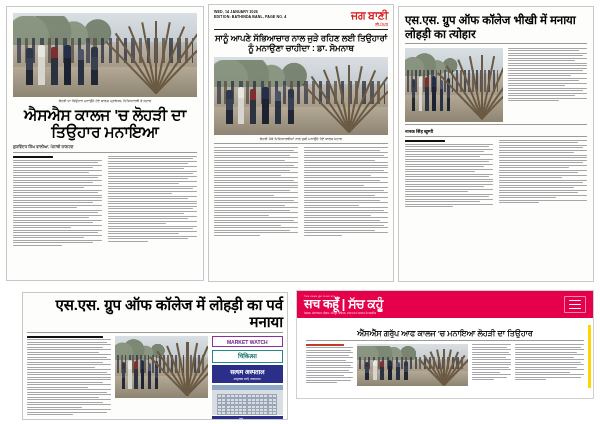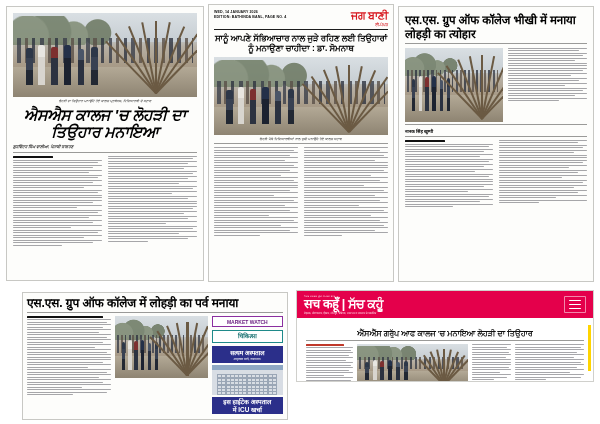--- a/index.html
+++ b/index.html
@@ -74,21 +74,21 @@
 
   .caption { font-size:3.4px; line-height:1.25; color:#1b1b1b; text-align:center;
     padding:1.5px 2px 0; letter-spacing:.08px; }
 
   .hl { color:#000; font-weight:bold; line-height:1.12; letter-spacing:-0.1px; }
 
   .rule { height:1px; background:#9a9a98; margin:2px 0; }
   .rule.thick { height:1.6px; background:#1d1d1d; }
 
   
-  #clip1 { left:6px; top:6px; width:198px; height:275px; padding:6px;font-style:italic; }
+  #clip1 { left:6px; top:6px; width:198px; height:275px; padding:6px; }
   #c1photo { width:100%; height:84px; }
   #c1head { font-size:15.5px; margin-top:3px; text-align:center; }
   #c1byline { font-size:4px; font-weight:bold; color:#1a1a1a; margin-top:4px; line-height:1.3; }
   .cols2 { display:flex; gap:6px; margin-top:3px; }
   .cols2 > div { flex:1; }
 
   
   #clip2 { left:208px; top:4px; width:186px; height:278px; padding:5px; }
   #c2masthead { display:flex; align-items:flex-start; justify-content:space-between; }
   #c2edition { font-size:3.6px; font-weight:bold; line-height:1.45; color:#111; letter-spacing:.12px; }
@@ -101,21 +101,21 @@
   
   #clip3 { left:398px; top:6px; width:196px; height:276px; padding:6px; }
   #c3head { font-size:11.6px; text-align:left; line-height:1.2; }
   #c3body { display:flex; gap:5px; margin-top:4px; }
   #c3photo { width:54%; height:74px; }
   #c3side { flex:1; }
   #c3byline { font-size:4.6px; font-weight:bold; margin-top:3px; }
 
   
   #clip4 { left:22px; top:292px; width:266px; height:128px; padding:4px; }
-  #c4head { font-size:12px; text-align:left; line-height:1.1; }
+  #c4head { font-size:15px; text-align:right; line-height:1.1; }
   #c4body { display:flex; gap:4px; margin-top:3px; }
   #c4text { width:33%; }
   #c4photo { width:36%; height:62px; }
   #c4ads { flex:1; }
   .ad { border:1px solid #8b2fa0; text-align:center; font-size:5px; font-weight:bold;
         padding:1.6px 0; color:#6b1f80; margin-bottom:2.5px; background:#fff; }
   .ad.teal { border-color:#1f8a8a; color:#0f6b6b; font-size:6px; }
   .adbox { background:#2b2f8a; color:#fff; text-align:center; padding:2px 1px; margin-bottom:2px; }
   .adbox .t1 { font-size:6.4px; font-weight:bold; letter-spacing:-.2px; }
   .adbox .t2 { font-size:3.2px; margin-top:.5px; }
@@ -124,21 +124,21 @@
       linear-gradient(to bottom,#8fa8c4 0 18%, #d8dde4 18% 100%),
       #cdd4dc;
     position:relative; overflow:hidden; }
   .adbuilding::after{ content:""; position:absolute; inset:30% 8% 0 8%;
     background:repeating-linear-gradient(to bottom,#9aa6b6 0 1.4px,transparent 1.4px 3.4px),
                repeating-linear-gradient(to right,#9aa6b6 0 1.2px,transparent 1.2px 4.2px); }
   .adfoot { background:#2b2f8a; color:#fff; text-align:center; font-size:6.4px;
             font-weight:bold; padding:1.6px 0; line-height:1.15; }
 
   
-  #clip5 { left:296px; top:290px; width:298px; height:92px; background:#fff; border:1px solid #d0d0cc; }
+  #clip5 { left:296px; top:290px; width:298px; height:109px; background:#fff; border:1px solid #d0d0cc; }
   #c5bar { background:#e4004b; height:27px; display:flex; align-items:center;
            justify-content:space-between; padding:0 7px; }
   #c5brand { color:#fff; }
   #c5tagtop { font-size:2.6px; opacity:.92; letter-spacing:.1px; }
   #c5title { font-size:12.5px; font-weight:bold; line-height:1; letter-spacing:-.3px; }
   #c5tagbot { font-size:2.5px; opacity:.9; margin-top:.6px; letter-spacing:.05px; }
   #c5menu { width:22px; height:17px; background:#e4004b; border:1px solid #ffffff88;
             display:flex; flex-direction:column; justify-content:center; gap:2.6px;
             padding:0 4px; border-radius:1px; }
   #c5menu span { display:block; height:1.6px; background:#fff; border-radius:1px; }

